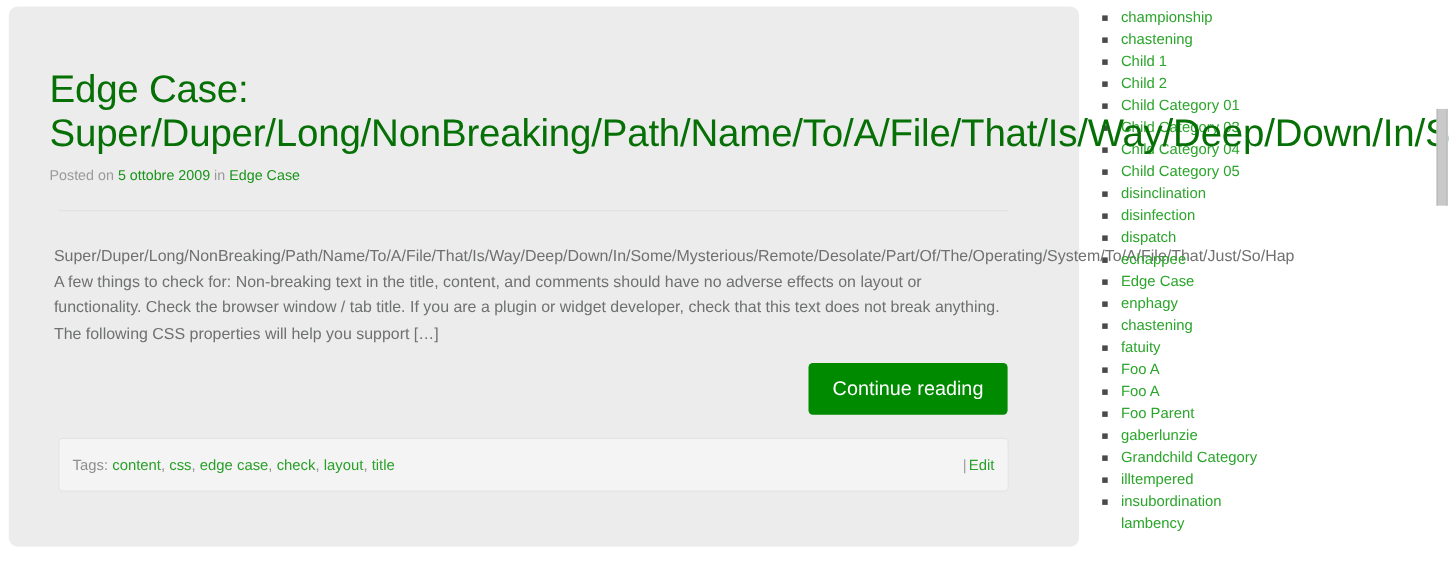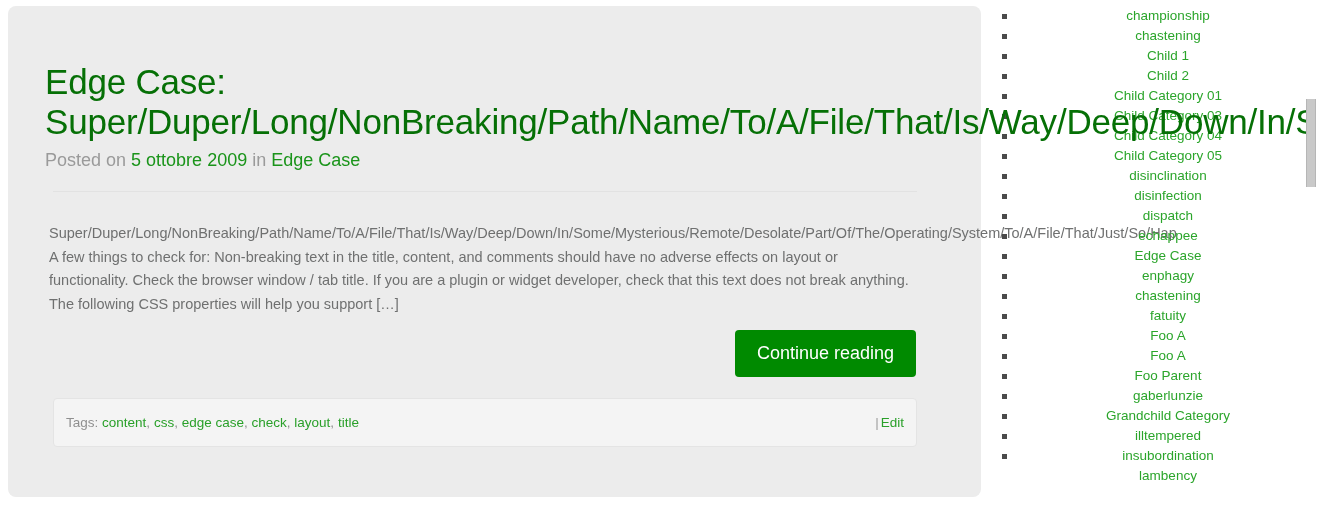--- a/index.html
+++ b/index.html
@@ -49,21 +49,21 @@
     letter-spacing: -0.2px;
     white-space: nowrap;
     position: relative;
     z-index: 40;
   }
   .entry-title .t-line1 { display: block; }
   .entry-title .t-line2 { display: block; }
 
   .entry-meta {
     margin-top: 10px;
-    font-size: 18px;
+    font-size: 13px;
     color: #9a9a9a;
     line-height: 16px;
   }
   .entry-meta a {
     color: #1a941a;
     text-decoration: none;
   }
   .entry-meta .date { color: #1a941a; }
 
   .title-rule {
@@ -163,21 +163,20 @@
     top: 6px;
     width: 332px;
   }
   #sidebar li {
     height: 20px;
     line-height: 20px;
     font-size: 13.5px;
     position: relative;
     padding-left: 34px;
     white-space: nowrap;
-    text-align: center;
   }
   #sidebar li .bullet {
     position: absolute;
     left: 17px;
     top: 8px;
     width: 5px;
     height: 5px;
     background: #4a4a4a;
   }
   #sidebar li a {

